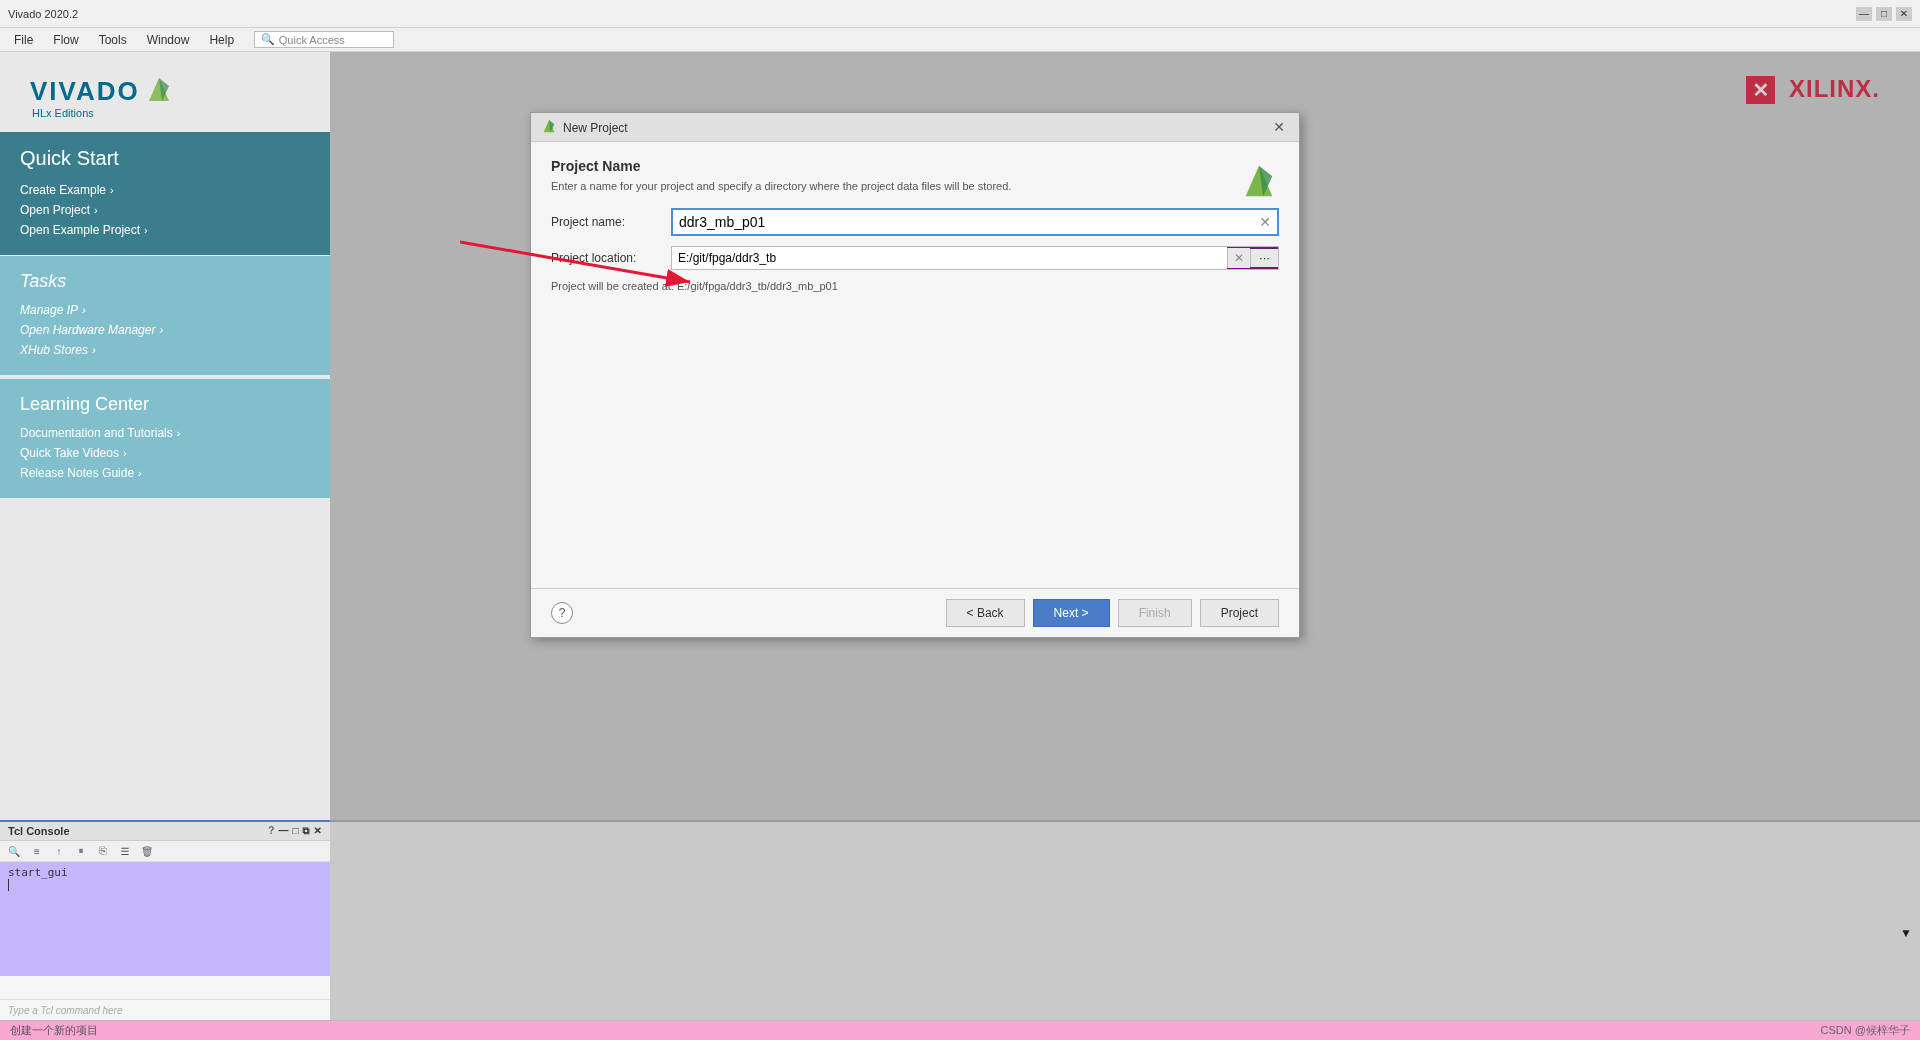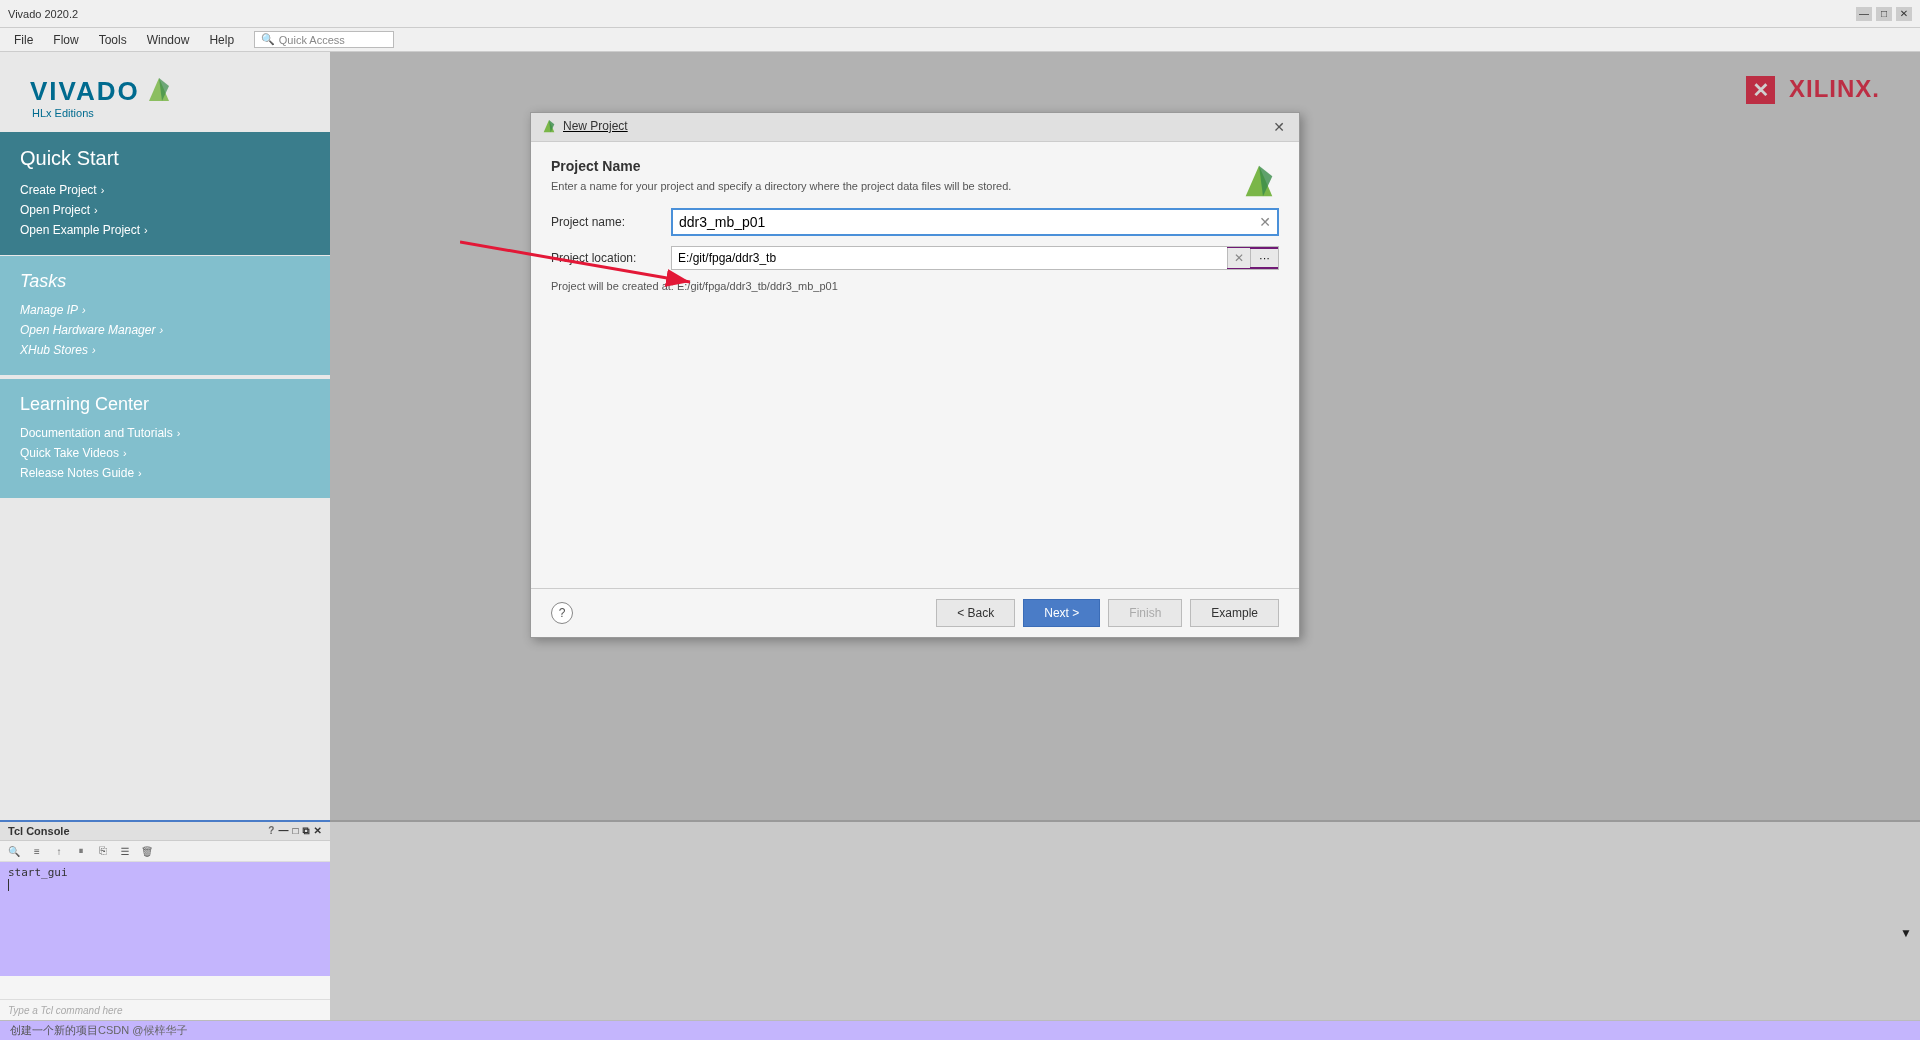--- a/index.html
+++ b/index.html
@@ -222,23 +222,22 @@
     #dialog-title-bar {
       background: #e0e0e0;
       border-bottom: 1px solid #ccc;
       padding: 6px 10px;
       display: flex;
       align-items: center;
       justify-content: space-between;
     }
     #dialog-title-left {
       display: flex;
-      align-items: flex-start;
+      align-items: flex-end;
       gap: 6px;
-      text-decoration: underline;
     }
     #dialog-title-text {
       font-size: 12px;
       font-weight: normal;
       color: #333;
     }
     #dialog-close-btn {
       background: none;
       border: none;
       font-size: 14px;
@@ -492,27 +491,28 @@
       right: 10px;
     }
 
     
     #status-bar {
       position: absolute;
       bottom: 0;
       left: 0;
       width: 100%;
       height: 20px;
-      background: #c4b5fd;
+      background: #f9a8d4;
       border-top: 1px solid #bbb;
       display: flex;
       align-items: center;
       padding: 0 10px;
       font-size: 11px;
       color: #555;
+      justify-content: space-between;
       margin-top: 9px;
     }
     #status-right {
       font-size: 11px;
       color: #666;
     }
   </style>
 </head>
 <body>
 
@@ -551,21 +551,21 @@
             <polygon points="15,2 25,10 18,25" fill="#3a8c4a" opacity="0.7"></polygon>
           </svg>
         </div>
         <div style="font-size:11px; color:#006b8f; margin-left:2px;">HLx Editions</div>
       </div>
     </div>
 
     <div id="quick-start-section">
       <div id="quick-start-title">Quick Start</div>
       <div class="section-link">
-        <span>Create Project</span>
+        <span>Create Example</span>
         <span class="arrow-right">›</span>
       </div>
       <div class="section-link">
         <span>Open Project</span>
         <span class="arrow-right">›</span>
       </div>
       <div class="section-link">
         <span>Open Example Project</span>
         <span class="arrow-right">›</span>
       </div>
@@ -670,21 +670,21 @@
 
         <div id="project-path-info">Project will be created at: E:/git/fpga/ddr3_tb/ddr3_mb_p01</div>
       </div>
 
       <div id="dialog-footer">
         <button id="help-btn">?</button>
         <div id="footer-buttons">
           <button class="dialog-btn">&lt; Back</button>
           <button class="dialog-btn dialog-btn-primary">Next &gt;</button>
           <button class="dialog-btn dialog-btn-disabled">Finish</button>
-          <button class="dialog-btn">Example</button>
+          <button class="dialog-btn">Project</button>
         </div>
       </div>
     </div>
 
   </div>
 
 </div>
 
 <div id="tcl-console">
   <div id="tcl-title-bar">

